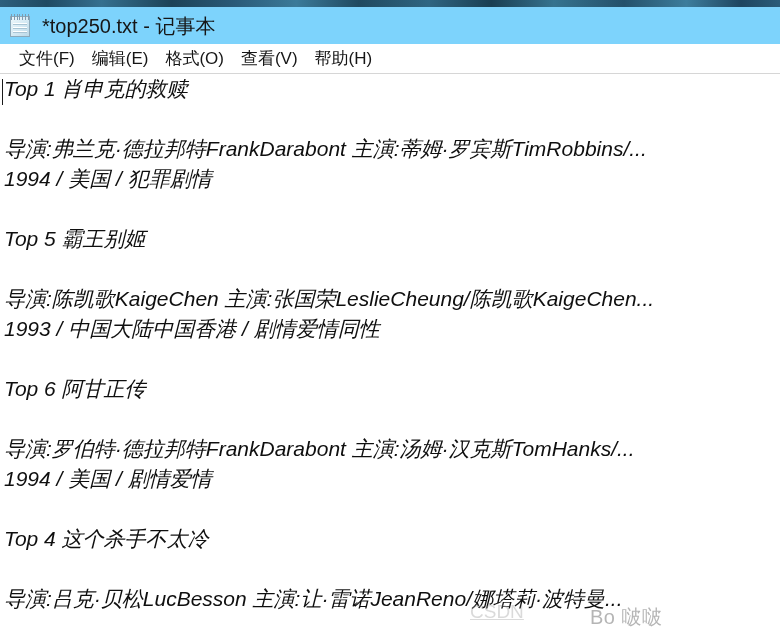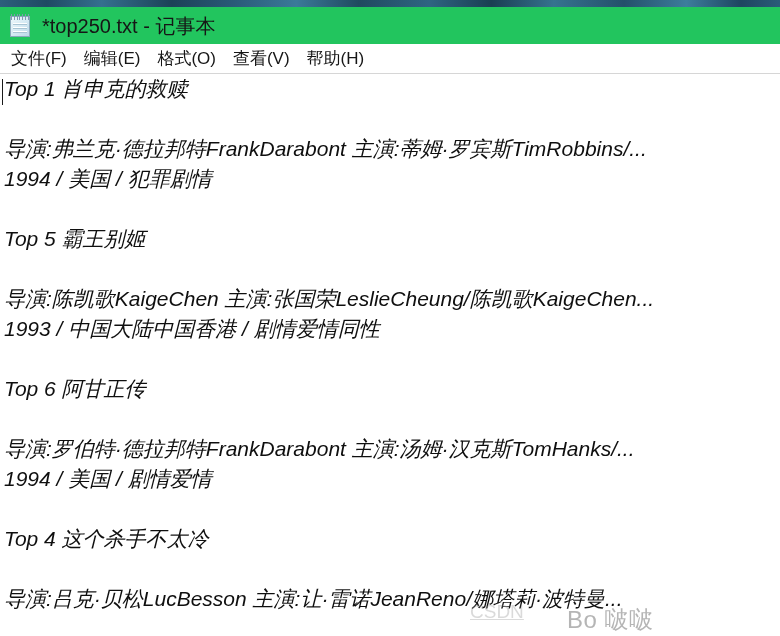--- a/index.html
+++ b/index.html
@@ -35,21 +35,21 @@
        #1a3e52 63%, #36738f 71%, #24506a 80%, #3d7d9c 88%,
        #1e4560 95%, #2b5c79 100%);
   }
 
   
   #title-bar {
     position: absolute;
     top: 7px; left: 0;
     width: 780px;
     height: 37px;
-    background: #22c55e;
+    background: #7dd3fc;
     display: flex;
     align-items: center;
     padding-left: 8px;
     box-sizing: border-box;
   }
 
   #notepad-icon {
     width: 26px;
     height: 26px;
     position: relative;
@@ -106,21 +106,21 @@
 
   
   #menu-bar {
     position: absolute;
     top: 44px; left: 0;
     width: 780px;
     height: 29px;
     background: #ffffff;
     display: flex;
     align-items: center;
-    padding-left: 11px;
+    padding-left: 19px;
     box-sizing: border-box;
   }
   .menu-item {
     font-size: 17px;
     color: #161616;
     white-space: nowrap;
     margin-right: 17px;
     line-height: 1;
     cursor: default;
   }
@@ -166,23 +166,23 @@
     padding-left: 3px;
     font-style: italic;
   }
   .doc-line.blank {
     height: 30px;
   }
 
   
   #watermark {
     position: absolute;
-    left: 567px;
+    left: 590px;
     top: 604px;
-    font-size: 24px;
+    font-size: 20px;
     color: rgba(120,120,120,0.55);
     white-space: nowrap;
     pointer-events: none;
     letter-spacing: 0.5px;
   }
   #watermark-faint {
     position: absolute;
     left: 470px;
     top: 601px;
     font-size: 19px;

